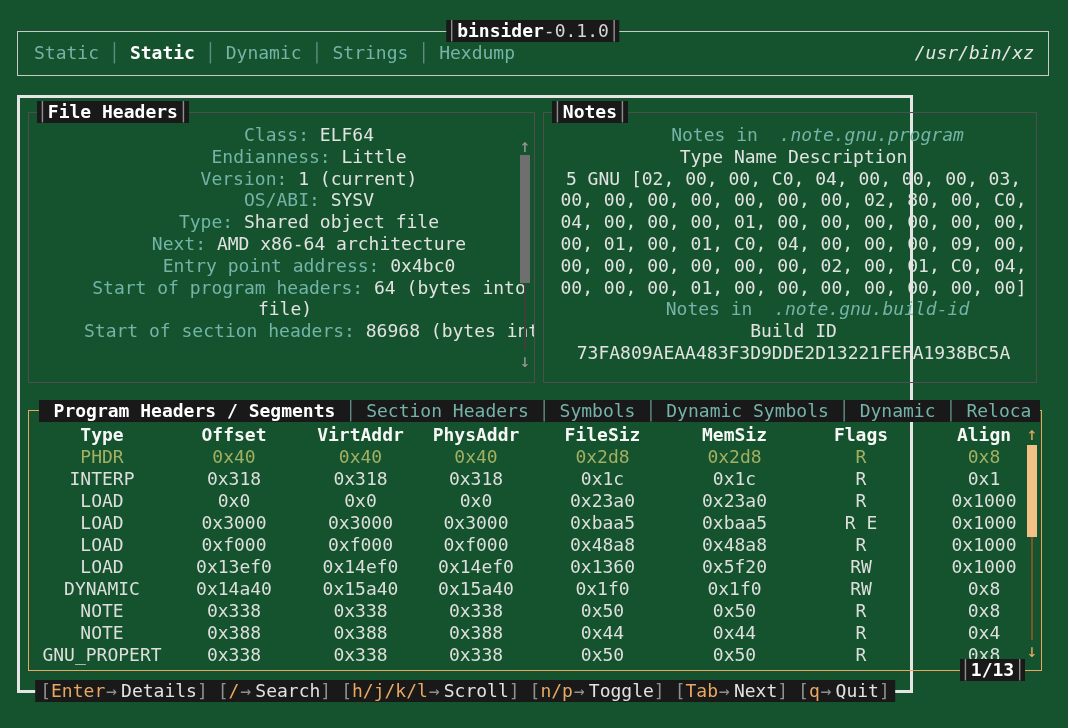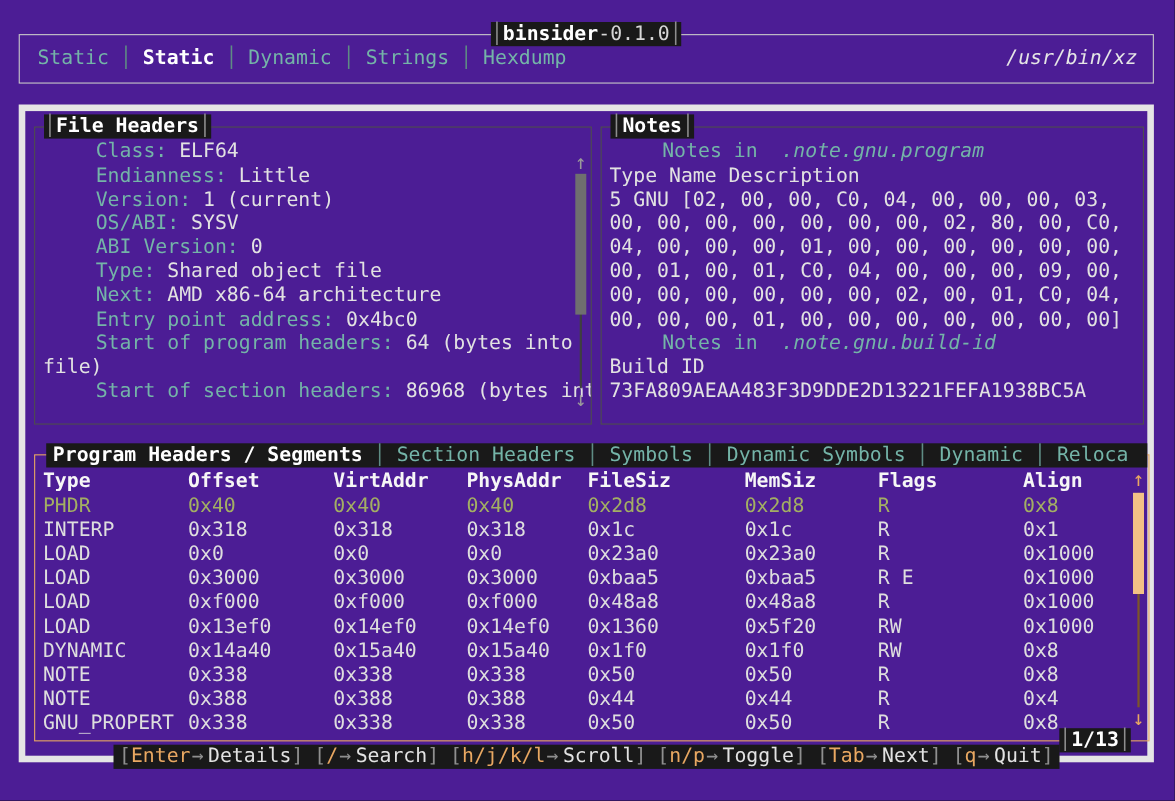--- a/index.html
+++ b/index.html
@@ -1,40 +1,40 @@
 <!DOCTYPE html>
 <html><head>
 <meta charset="utf-8">
 <style>
   * { margin:0; padding:0; box-sizing:border-box; }
   html,body { background:#101010; }
   .screen {
     position:relative; width:1068px; height:728px; overflow:hidden;
-    background:#4c1d95;
+    background:#14532d;
     font-family:"DejaVu Sans Mono", monospace;
     font-size:18px; color:#dedede;
   }
   
   .top-box { position:absolute; left:17px; top:31px; width:1032px; height:45px;
     border:1px solid #c9c9c9; }
   .box-title { position:absolute; top:-12px; background:#191919; line-height:22px;
     font-weight:bold; color:#ffffff; white-space:pre; }
   .box-title::before, .box-title::after { content:"│"; color:#8e8e8e; font-weight:normal; }
   .top-title { left:50%; transform:translateX(-50%); }
   .top-title .ver { font-weight:normal; color:#d6d6d6; }
   .tabs { position:absolute; left:16px; top:10px; line-height:22px; white-space:nowrap; }
   .tab { color:#74b4a8; cursor:default; }
   .tab.active { color:#ffffff; font-weight:bold; }
   .tab-sep { color:#5e8c84; padding:0 10px; }
   .tab-sep::before { content:"│"; }
   .file-path { position:absolute; right:14px; top:10px; line-height:22px;
     font-style:italic; color:#e6e6e6; }
   
-  .main-box { position:absolute; left:17px; top:95px; width:1032px; height:598px;
-    border:6px solid #e5e5e5; }
+  .main-box { position:absolute; left:17px; top:95px; width:896px; height:598px;
+    border:3px solid #e5e5e5;text-align:center; }
   
   .panel { position:absolute; border:1px solid #4e4e4e; }
   .fh { left:8px; top:14px; width:507px; height:271px; }
   .notes { left:523px; top:14px; width:494px; height:271px; }
   .panel .box-title { left:8px; }
   .lines { padding:11px 0 0 7px; }
   .line { height:21.8px; line-height:21.8px; white-space:pre; overflow:hidden; }
   .lbl { color:#74b4a8;margin-left:48px; }
   .lbl::after { content:" "; }
   .val { color:#e2e2e2; }
@@ -93,21 +93,20 @@
 
   <div class="main-box">
 
     <div class="panel fh">
       <div class="box-title">File Headers</div>
       <div class="lines" id="fh-lines">
           <div class="line"><span class="lbl">Class:</span><span class="val">ELF64</span></div>
           <div class="line"><span class="lbl">Endianness:</span><span class="val">Little</span></div>
           <div class="line"><span class="lbl">Version:</span><span class="val">1 (current)</span></div>
           <div class="line"><span class="lbl">OS/ABI:</span><span class="val">SYSV</span></div>
-          <div class="line"><span class="lbl">ABI Version:</span><span class="val">0</span></div>
           <div class="line"><span class="lbl">Type:</span><span class="val">Shared object file</span></div>
           <div class="line"><span class="lbl">Next:</span><span class="val">AMD x86-64 architecture</span></div>
           <div class="line"><span class="lbl">Entry point address:</span><span class="val">0x4bc0</span></div>
           <div class="line"><span class="lbl">Start of program headers:</span><span class="val">64 (bytes into</span></div>
           <div class="line"><span class="val">file)</span></div>
           <div class="line"><span class="lbl">Start of section headers:</span><span class="val">86968 (bytes into</span></div>
         </div>
       <div class="sbar gray-sb fh-sbar">
         <div class="sb-up"></div>
         <div class="sb-track"></div>

